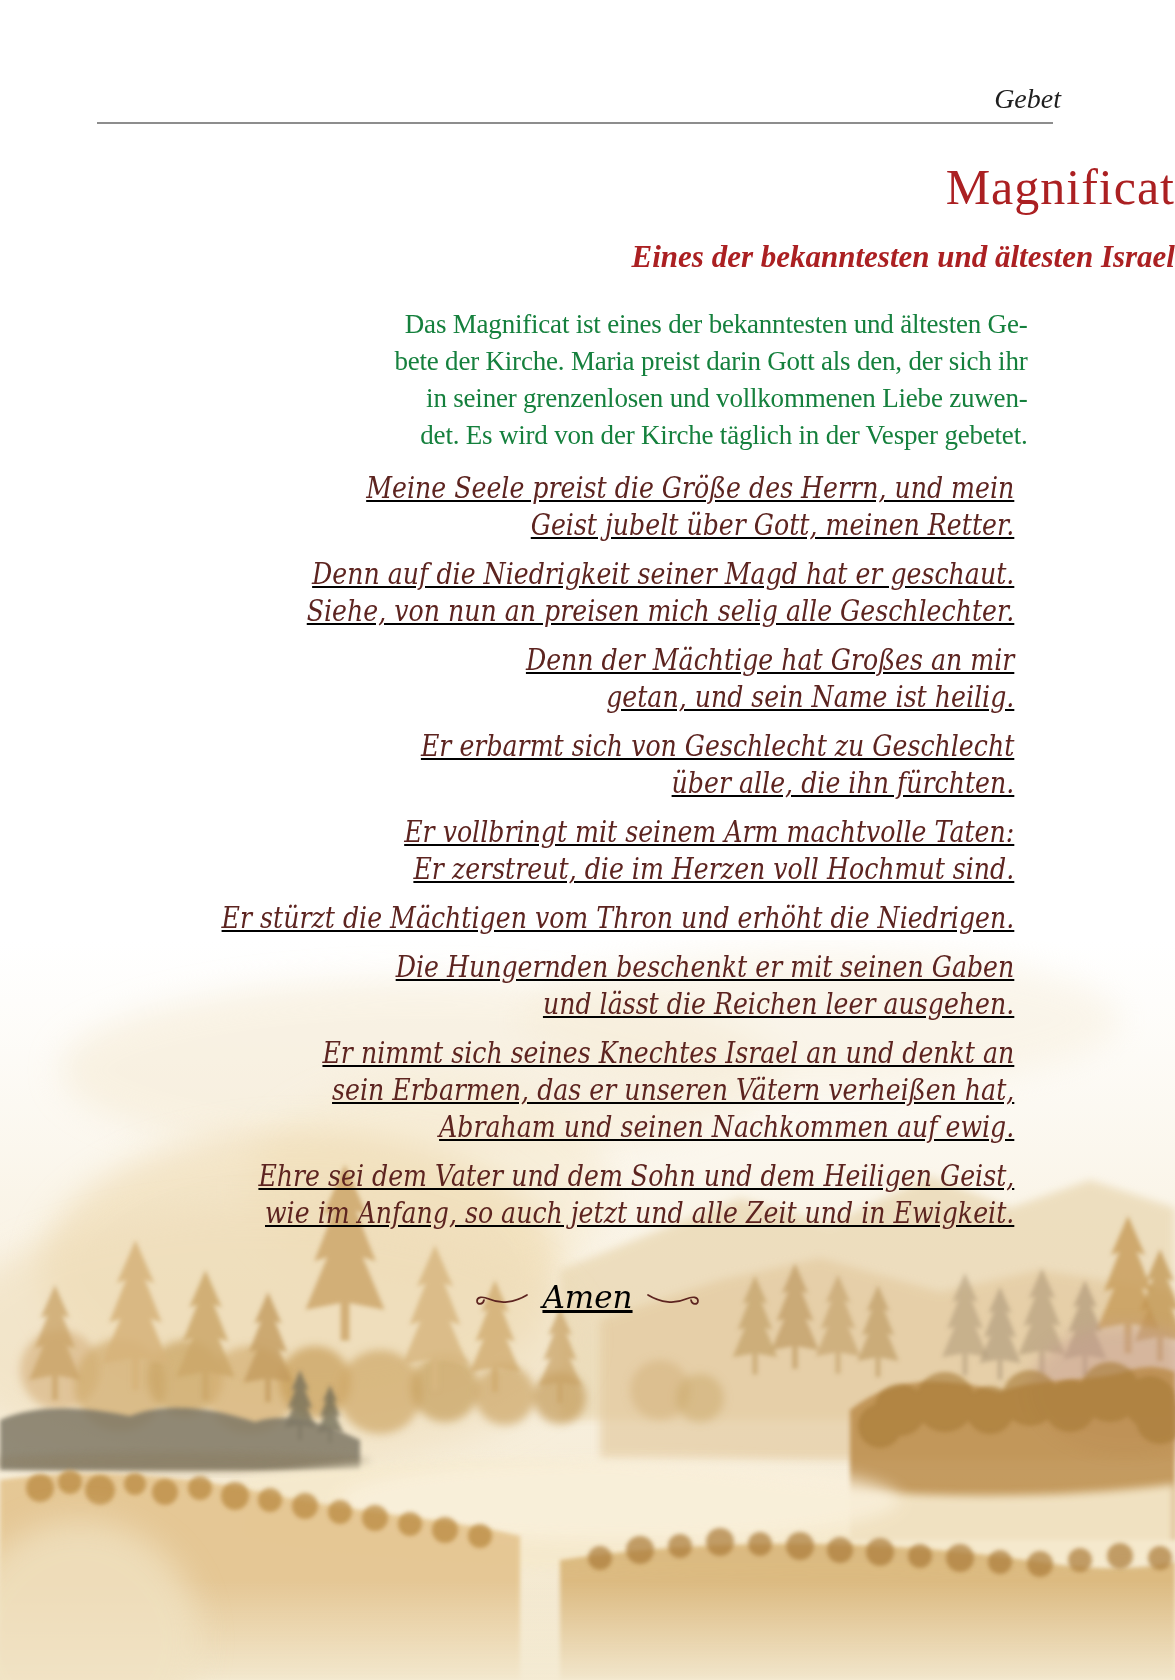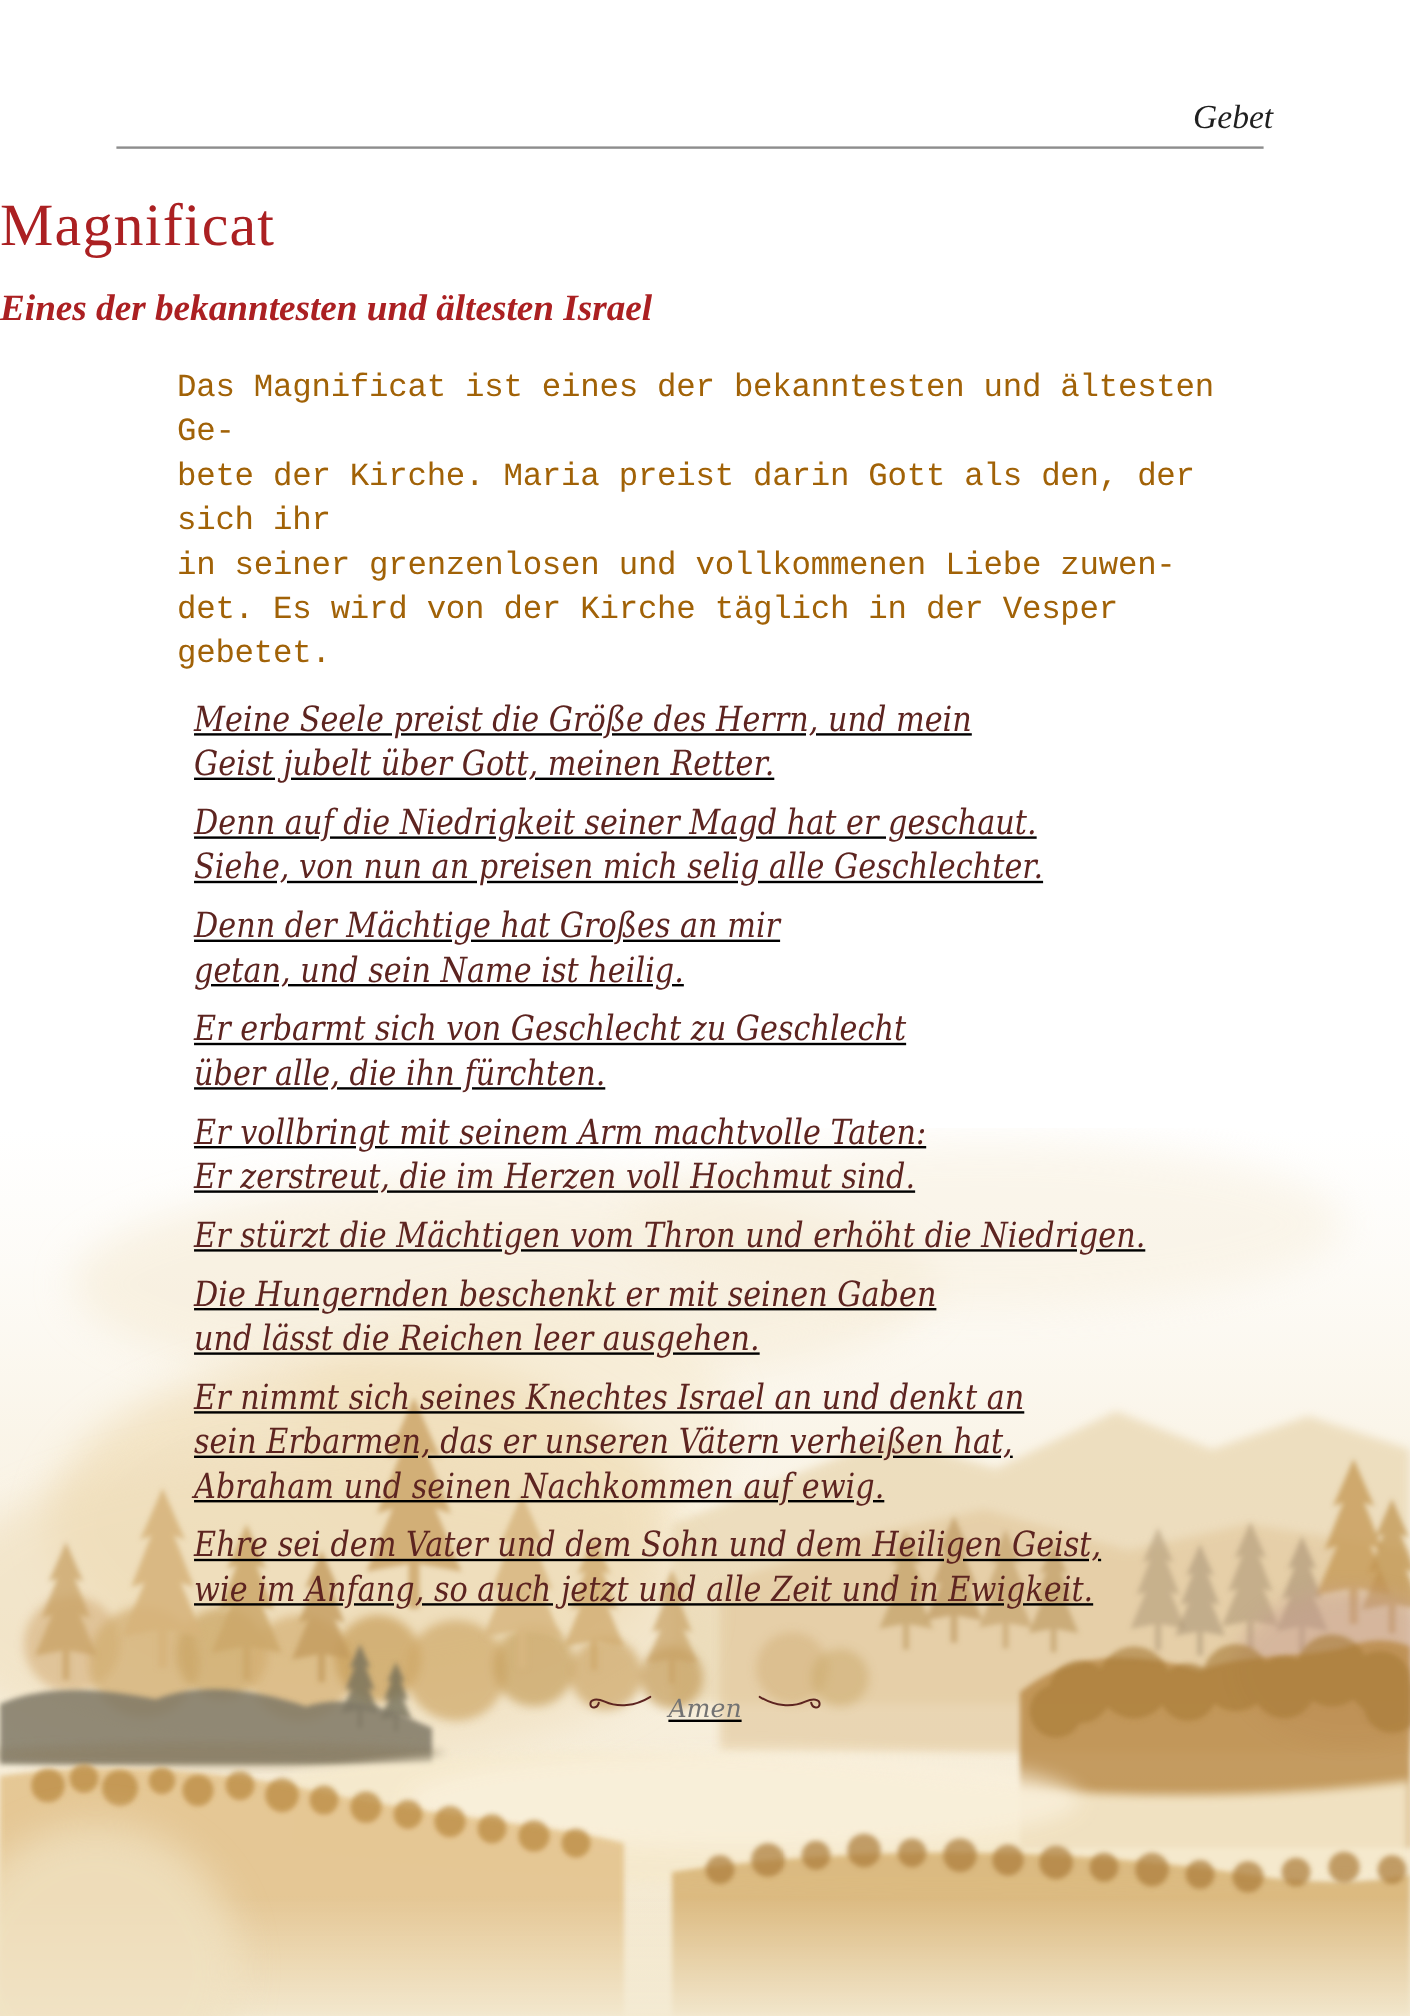--- a/index.html
+++ b/index.html
@@ -15,56 +15,56 @@
   
   .page-header { position:relative; z-index:2; padding-top:84px; }
   .header-label {
     text-align:right; padding-right:114px;
     font-style:italic; font-size:28px; line-height:30px;
     color:#1f1f1f;
   }
   .header-rule { margin:8px 122px 0 97px; height:2px; background:#8d8d8d; }
 
   
-  .content { position:relative; z-index:2; text-align:left; }
+  .content { position:relative; z-index:2; text-align:right; }
 
   .title {
     margin:34px 0 0; font-weight:400;
     font-size:50px; line-height:58px; letter-spacing:1px;
     color:#ab2022;
   }
   .subtitle {
     margin:22px 0 0; font-style:italic; font-weight:bold;
     font-size:31px; line-height:38px;
     color:#ab2022;
   }
   .intro {
     margin:30px auto 0; max-width:880px;
-    font-family:Liberation Mono, monospace;
+    font-family:Liberation Serif, serif;
     font-size:27px; line-height:37px; letter-spacing:-0.2px;
-    color:#a16207;
+    color:#15803d;
     white-space:pre-line;
   }
 
   .stanzas { margin-top:16px;text-decoration:underline; }
   .stanza {
     margin:0 auto 12px; max-width:980px;
     font-family:"DejaVu Serif", serif; font-style:italic;
     font-size:29px; line-height:37px;
     color:#5d2420;
     white-space:pre-line;
     transform:scaleX(.87); transform-origin:center top;
   }
   .amen-row {
     margin-top:46px;
     display:flex; justify-content:center; align-items:center; gap:14px;
   }
   .amen-text {
     font-family:"DejaVu Serif", serif; font-style:italic;
-    font-size:21px; line-height:38px; color:#737373;margin-top:16px;
+    font-size:31px; line-height:38px; color:#000000;
   }
   .flourish { width:54px; height:20px; display:block; }
   .flourish path { fill:none; stroke:#5d2420; stroke-width:1.7; stroke-linecap:round; }
   .flourish.flip { transform:scaleX(-1); }
 
   
   .landscape {
     position:absolute; left:0; bottom:0; z-index:1;
     width:1175px; height:740px; display:block;
   }

